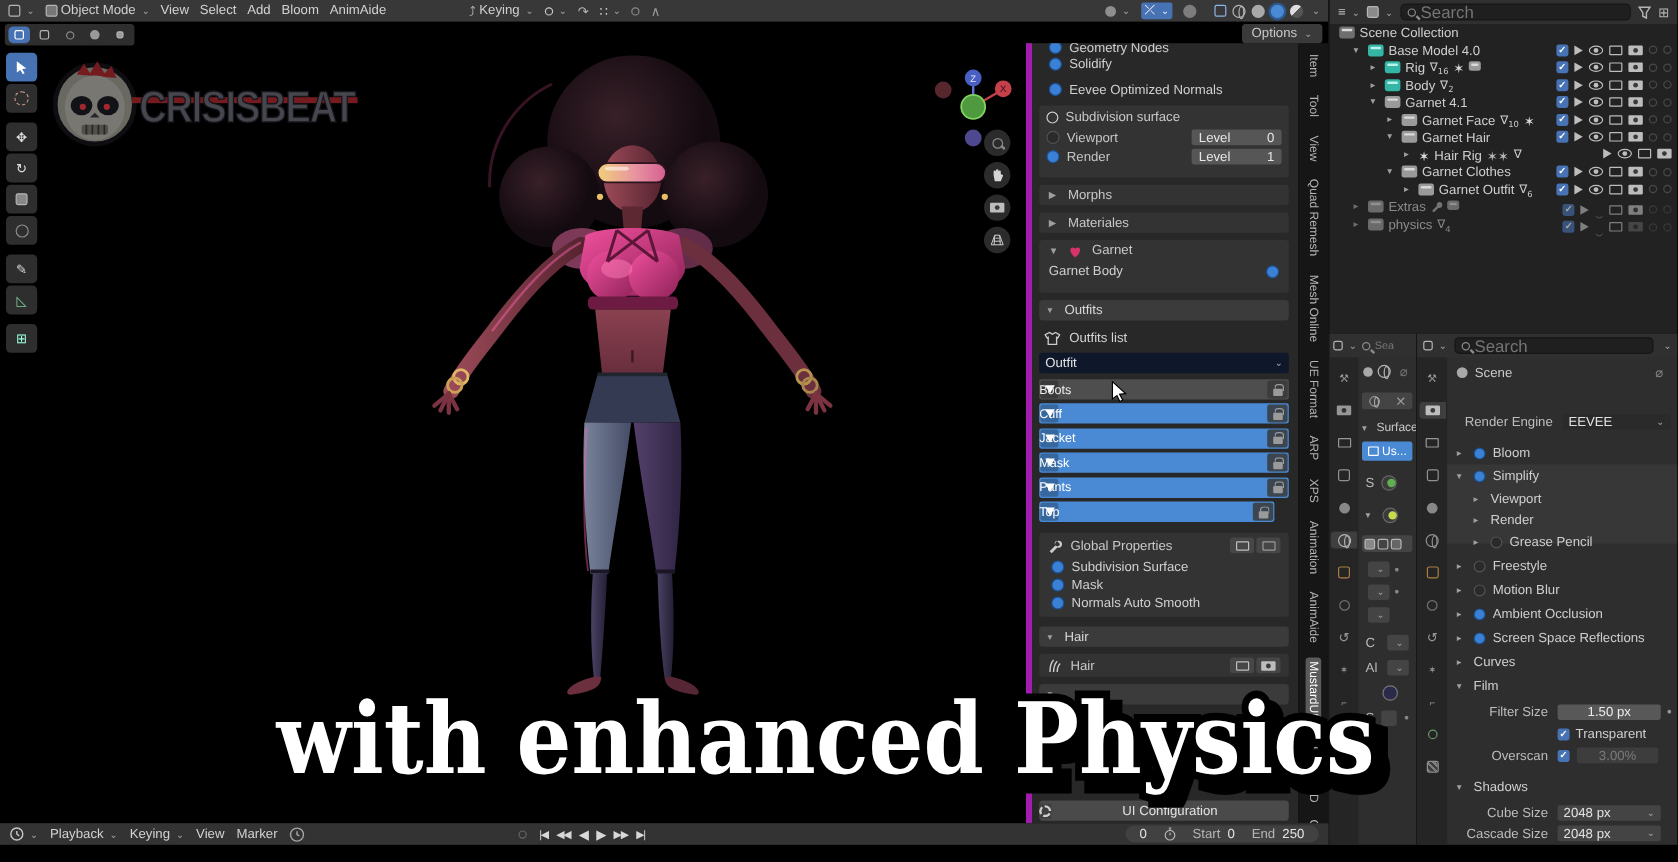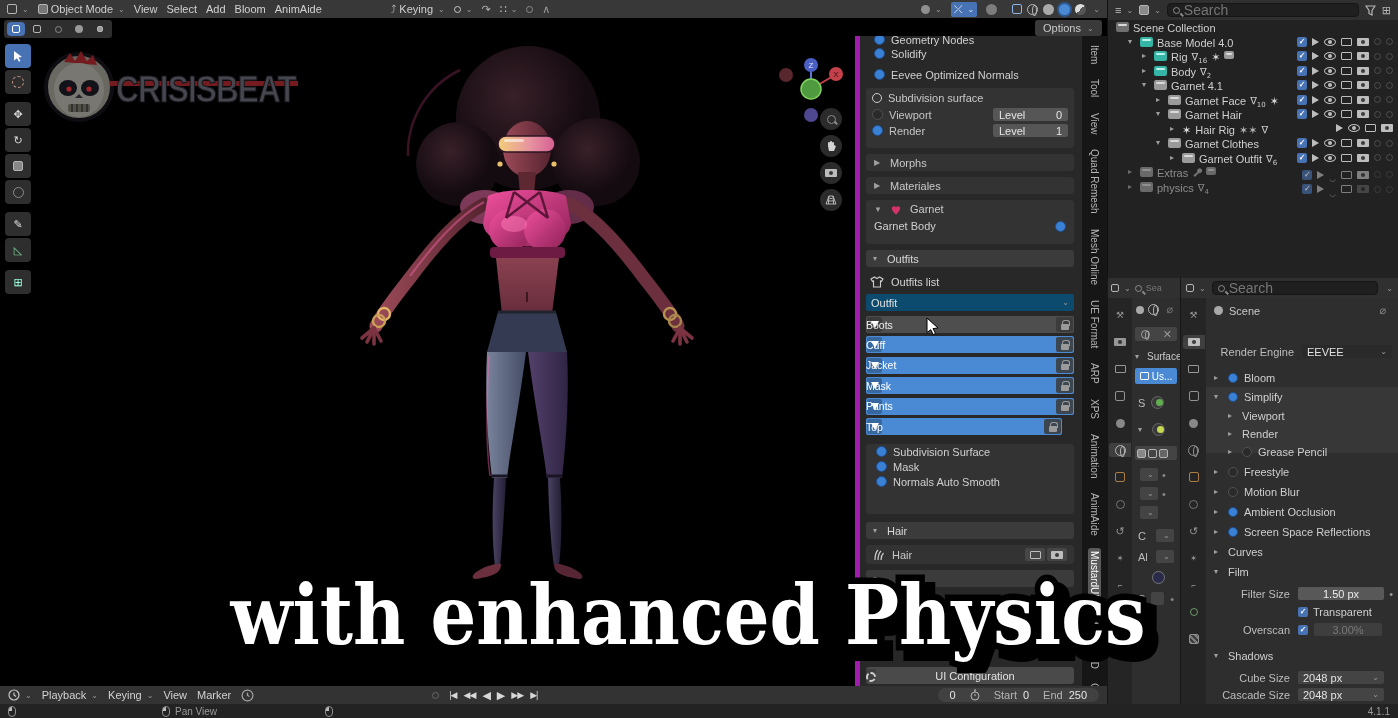--- a/index.html
+++ b/index.html
@@ -400,21 +400,21 @@
     <div class="sect" style="position:absolute;left:3px;right:5px;top:214px">
       <span class="disc">▾</span>
         <span>Outfits</span>
     </div>
     <div class="flex" style="position:absolute;left:10px;top:240px;gap:7px">
       <svg width="14" height="12" viewBox="0 0 14 12">
           <path d="M4.5 1 L7 2.5 L9.5 1 L13 3 L11.5 5.5 L10.5 5 V11 H3.5 V5 L2.5 5.5 L1 3 Z" fill="none" stroke="#ccc" stroke-width="1.1"></path>
         </svg>
       <span style="color:#d5d5d5">Outfits list</span>
     </div>
-    <div class="drop" style="position:absolute;left:6px;right:8px;top:258px;height:17px;background:#0c4a6e">
+    <div class="drop" style="position:absolute;left:6px;right:8px;top:258px;height:17px;background:#0f172a">
       <span>Outfit</span>
         <span class="chv">⌄</span>
     </div>
     <div class="obtn offb" style="position:absolute;left:6px;right:8px;top:280px">
       <span class="oico">
           <span class="tri-d"></span>
         </span>
         <span class="olabel">Boots</span>
       <span class="lockchip">
           <span class="mi mi-lock"></span>
@@ -459,20 +459,34 @@
     <div class="obtn" style="position:absolute;left:6px;right:20px;top:382px">
       <span class="oico">
           <span class="tri-d"></span>
         </span>
         <span class="olabel">Top</span>
       <span class="lockchip">
           <span class="mi mi-lock"></span>
         </span>
     </div>
     <div class="pbox" style="position:absolute;left:3px;right:5px;top:408px;height:70px">
+      <div class="flex" style="gap:7px;padding:4px 7px">
+        <svg width="12" height="12" viewBox="0 0 14 14">
+            <path d="M2 12 L7.5 6.5 A3.4 3.4 0 1 1 9.5 8.5 L4 14 Z M9 2 a2.6 2.6 0 1 0 3 3" fill="#ccc"></path>
+          </svg>
+        <span>Global Properties</span>
+        <span class="chiprow">
+          <span class="chip">
+              <span class="mi mi-scr"></span>
+            </span>
+          <span class="chip">
+              <span class="mi mi-scr" style="border-color:#999"></span>
+            </span>
+        </span>
+      </div>
       <div class="tglrow">
           <span class="tgl"></span>
           <span>Subdivision Surface</span>
         </div>
       <div class="tglrow">
           <span class="tgl"></span>
           <span>Mask</span>
         </div>
       <div class="tglrow">
           <span class="tgl"></span>
@@ -1033,29 +1047,20 @@
           <span style="color:#b5b5b5">Start</span>
           <span style="color:#e5e5e5">0</span>
         </span>
       <span class="flex" style="gap:6px">
           <span style="color:#b5b5b5">End</span>
           <span style="color:#e5e5e5">250</span>
         </span>
     </span>
   </div>
 
-  <div id="statusbar" class="abs">
-    <span class="mouse"></span>
-    <span class="flex" style="margin-left:138px;gap:5px">
-      <span class="mouse"></span>
-      <span>Pan View</span>
-    </span>
-    <span class="mouse" style="margin-left:100px"></span>
-    <span style="margin-left:auto">4.1.1</span>
-  </div>
 
   <svg class="abs" style="left:200px;top:558px;z-index:50;pointer-events:none" width="960" height="115" viewBox="0 0 960 115">
     <text x="488" y="86" text-anchor="middle" font-family="DejaVu Serif, Liberation Serif, serif" font-weight="bold" font-size="82" fill="#000" stroke="#000" stroke-width="16" textLength="915" lengthAdjust="spacingAndGlyphs" transform="translate(9,9)">with enhanced Physics</text>
     <text x="488" y="86" text-anchor="middle" font-family="DejaVu Serif, Liberation Serif, serif" font-weight="bold" font-size="82" fill="#ffffff" stroke="#000" stroke-width="13" paint-order="stroke" textLength="915" lengthAdjust="spacingAndGlyphs">with enhanced Physics</text>
   </svg>
 
   <svg class="abs" style="left:926px;top:317px;z-index:60" width="14" height="18" viewBox="0 0 14 18">
     <path d="M1 1 L12 11 L7 11.6 L9.6 16.4 L7.2 17.6 L4.8 12.7 L1 15.5 Z" fill="#fff" stroke="#000" stroke-width="1"></path>
   </svg>
 

